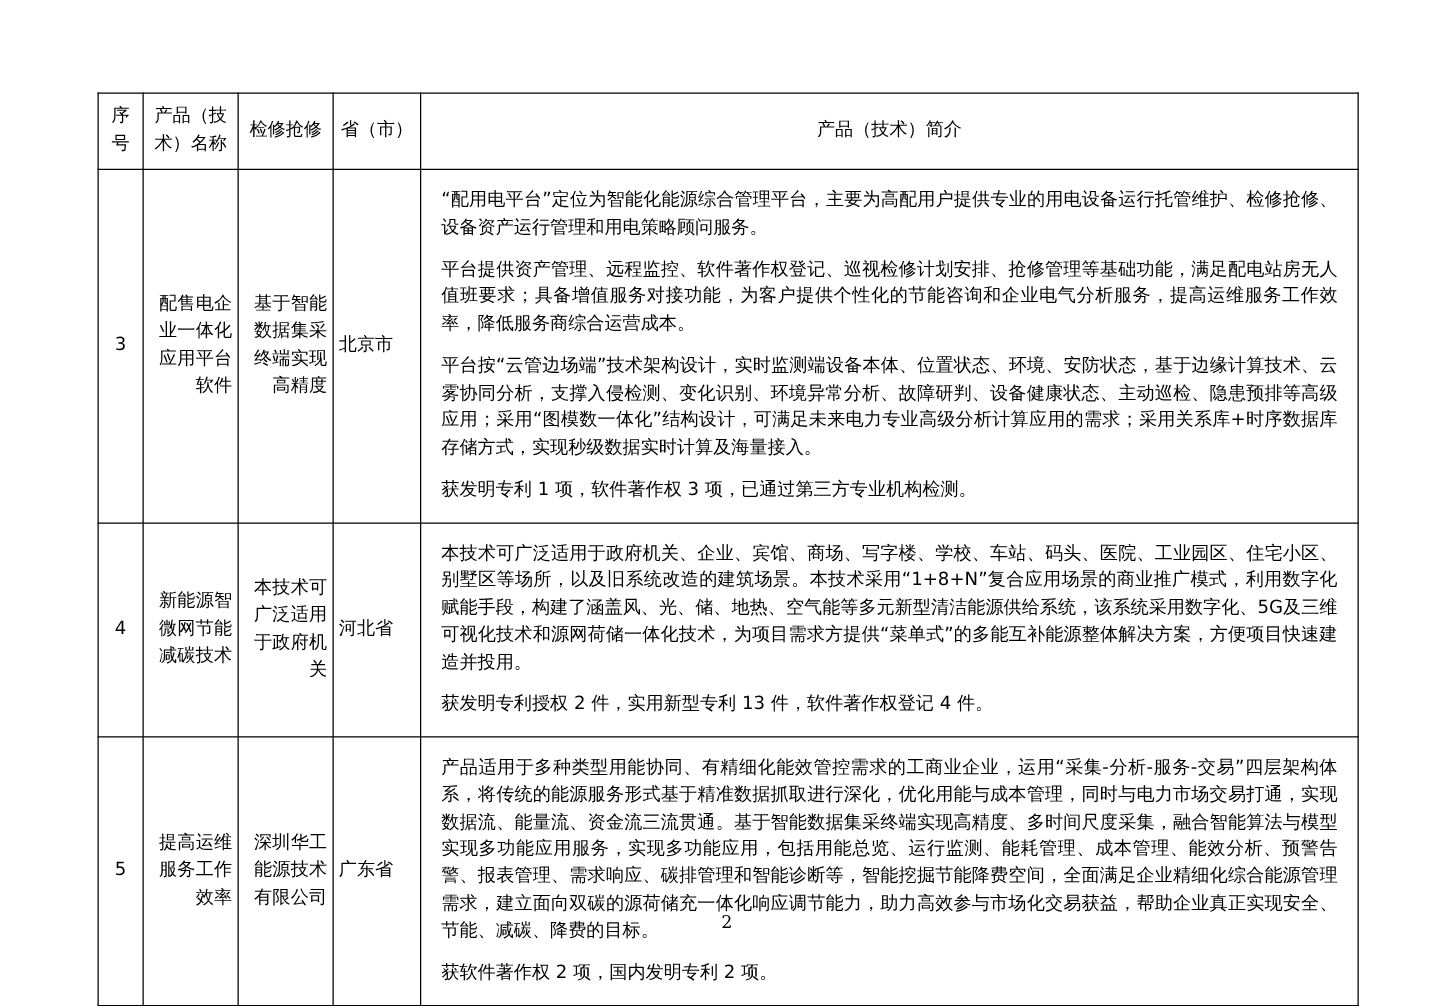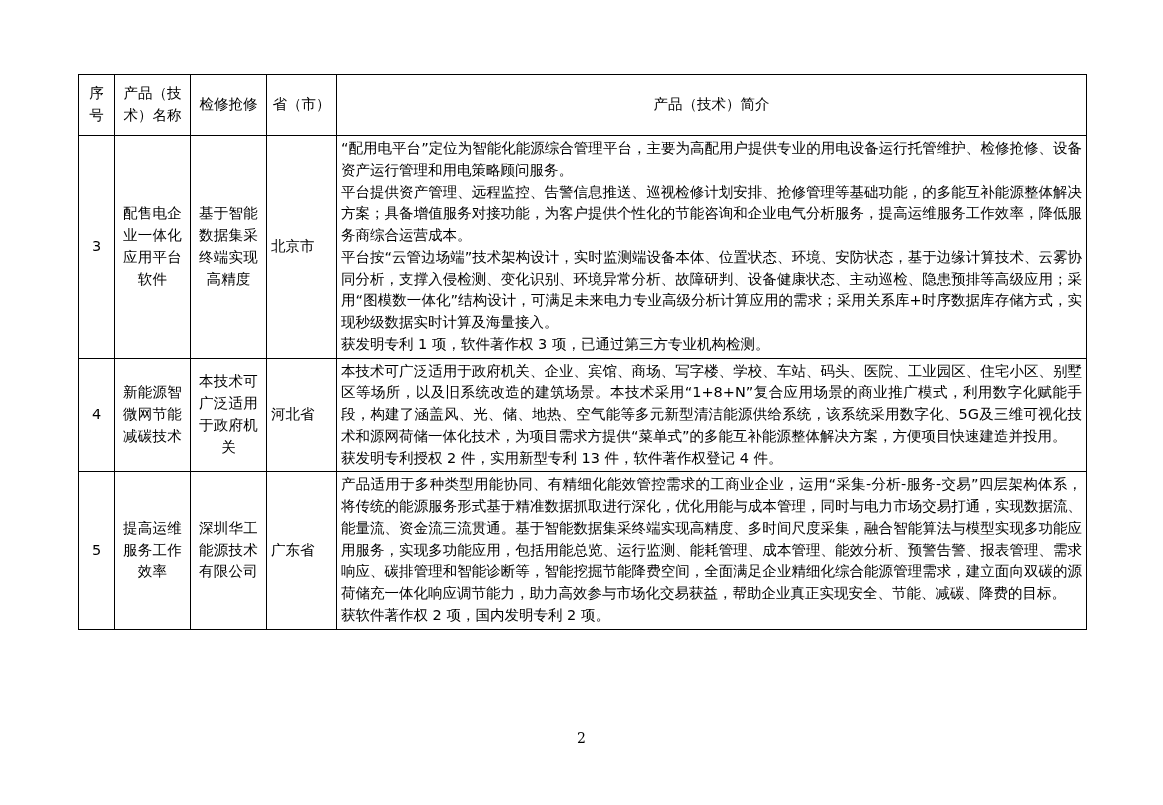--- a/index.html
+++ b/index.html
@@ -50,34 +50,34 @@
     line-height: 1.35;
   }
   .cell-center {
     text-align: left;
   }
   .cell-no {
     text-align: center;
     font-size: 14.5px;
   }
   .cell-narrow {
-    text-align: center;
+    text-align: right;
     font-size: 14.5px;
     line-height: 1.55;
     letter-spacing: 0.2px;
   }
   .desc {
     text-align: justify;
     text-justify: inter-ideograph;
     font-size: 14.6px;
     line-height: 1.62;
     padding: 3px 6px 3px 6px;
   }
   .desc p {
-    margin: 0;
+    margin: 12px;
     text-indent: 0;
   }
   .page-number {
     position: absolute;
     left: 0;
     top: 730px;
     width: 1163px;
     text-align: center;
     font-size: 14px;
     font-family: "DejaVu Serif", "Liberation Serif", serif;
@@ -106,21 +106,21 @@
       </tr>
     </thead>
     <tbody>
       <tr>
         <td class="cell-no">3</td>
         <td class="cell-narrow">配售电企业一体化应用平台软件</td>
         <td class="cell-narrow">基于智能数据集采终端实现高精度</td>
         <td class="cell-center">北京市</td>
         <td class="desc">
           <p>“配用电平台”定位为智能化能源综合管理平台，主要为高配用户提供专业的用电设备运行托管维护、检修抢修、设备资产运行管理和用电策略顾问服务。</p>
-          <p>平台提供资产管理、远程监控、告警信息推送、巡视检修计划安排、抢修管理等基础功能，的多能互补能源整体解决方案；具备增值服务对接功能，为客户提供个性化的节能咨询和企业电气分析服务，提高运维服务工作效率，降低服务商综合运营成本。</p>
+          <p>平台提供资产管理、远程监控、软件著作权登记、巡视检修计划安排、抢修管理等基础功能，满足配电站房无人值班要求；具备增值服务对接功能，为客户提供个性化的节能咨询和企业电气分析服务，提高运维服务工作效率，降低服务商综合运营成本。</p>
           <p>平台按“云管边场端”技术架构设计，实时监测端设备本体、位置状态、环境、安防状态，基于边缘计算技术、云雾协同分析，支撑入侵检测、变化识别、环境异常分析、故障研判、设备健康状态、主动巡检、隐患预排等高级应用；采用“图模数一体化”结构设计，可满足未来电力专业高级分析计算应用的需求；采用关系库+时序数据库存储方式，实现秒级数据实时计算及海量接入。</p>
           <p>获发明专利 1 项，软件著作权 3 项，已通过第三方专业机构检测。</p>
         </td>
       </tr>
       <tr>
         <td class="cell-no">4</td>
         <td class="cell-narrow">新能源智微网节能减碳技术</td>
         <td class="cell-narrow">本技术可广泛适用于政府机关</td>
         <td class="cell-center">河北省</td>
         <td class="desc">

